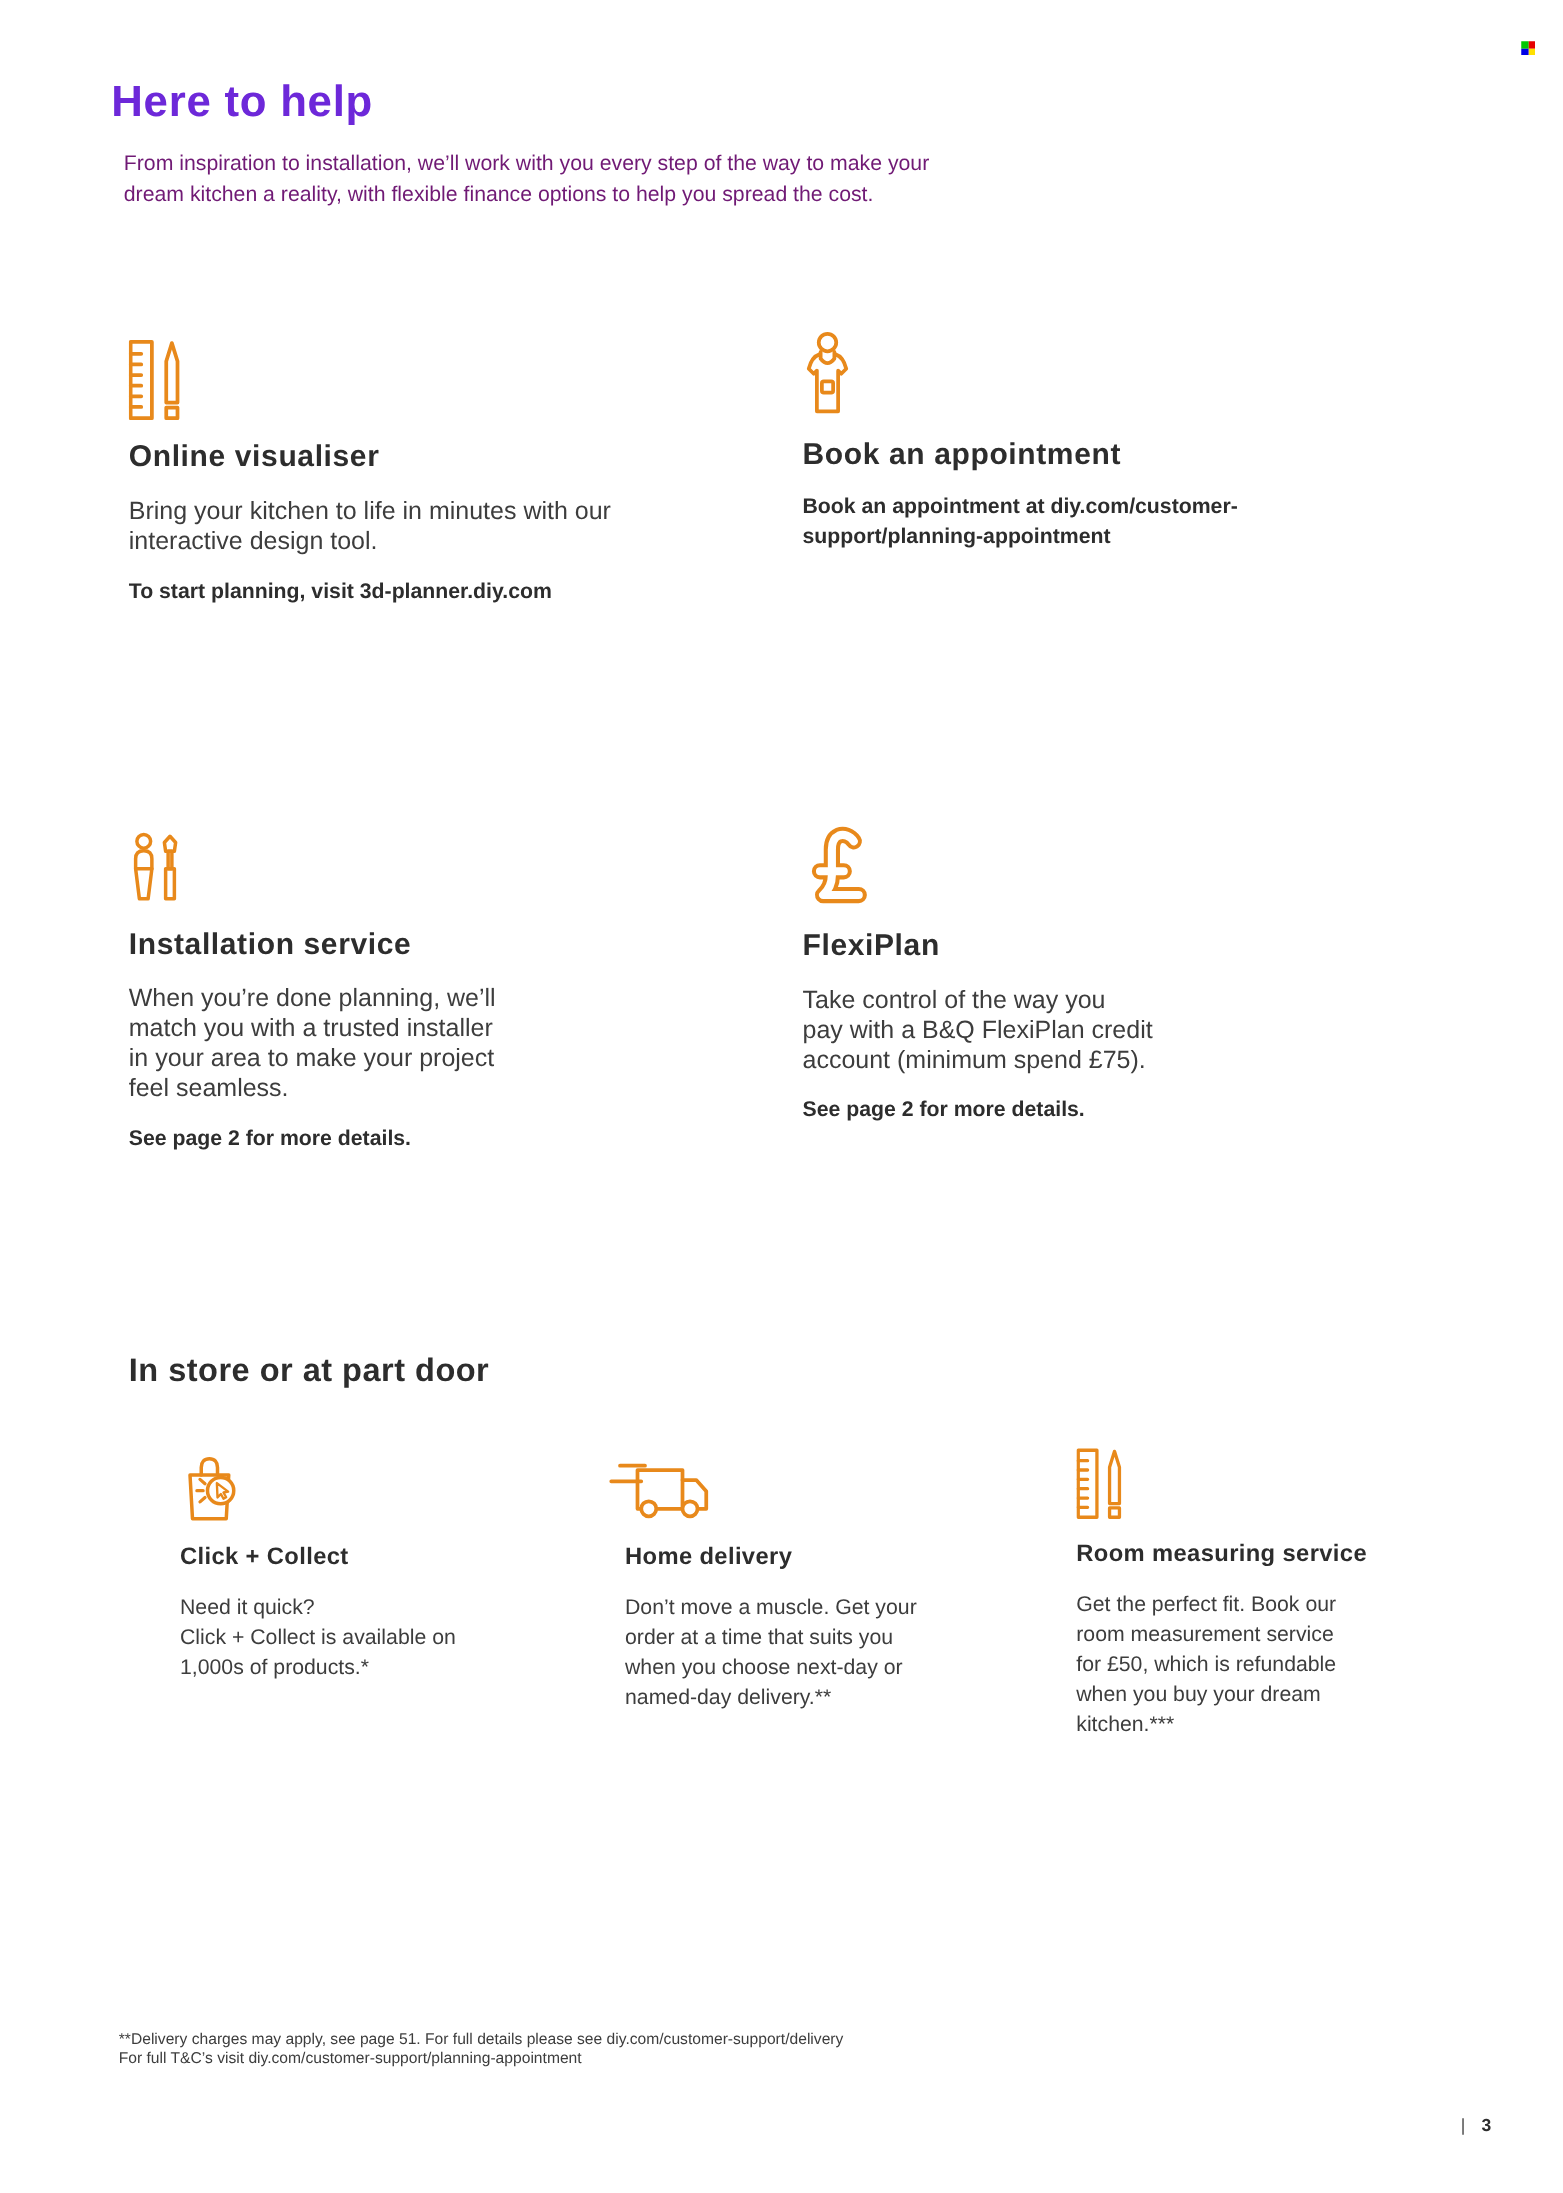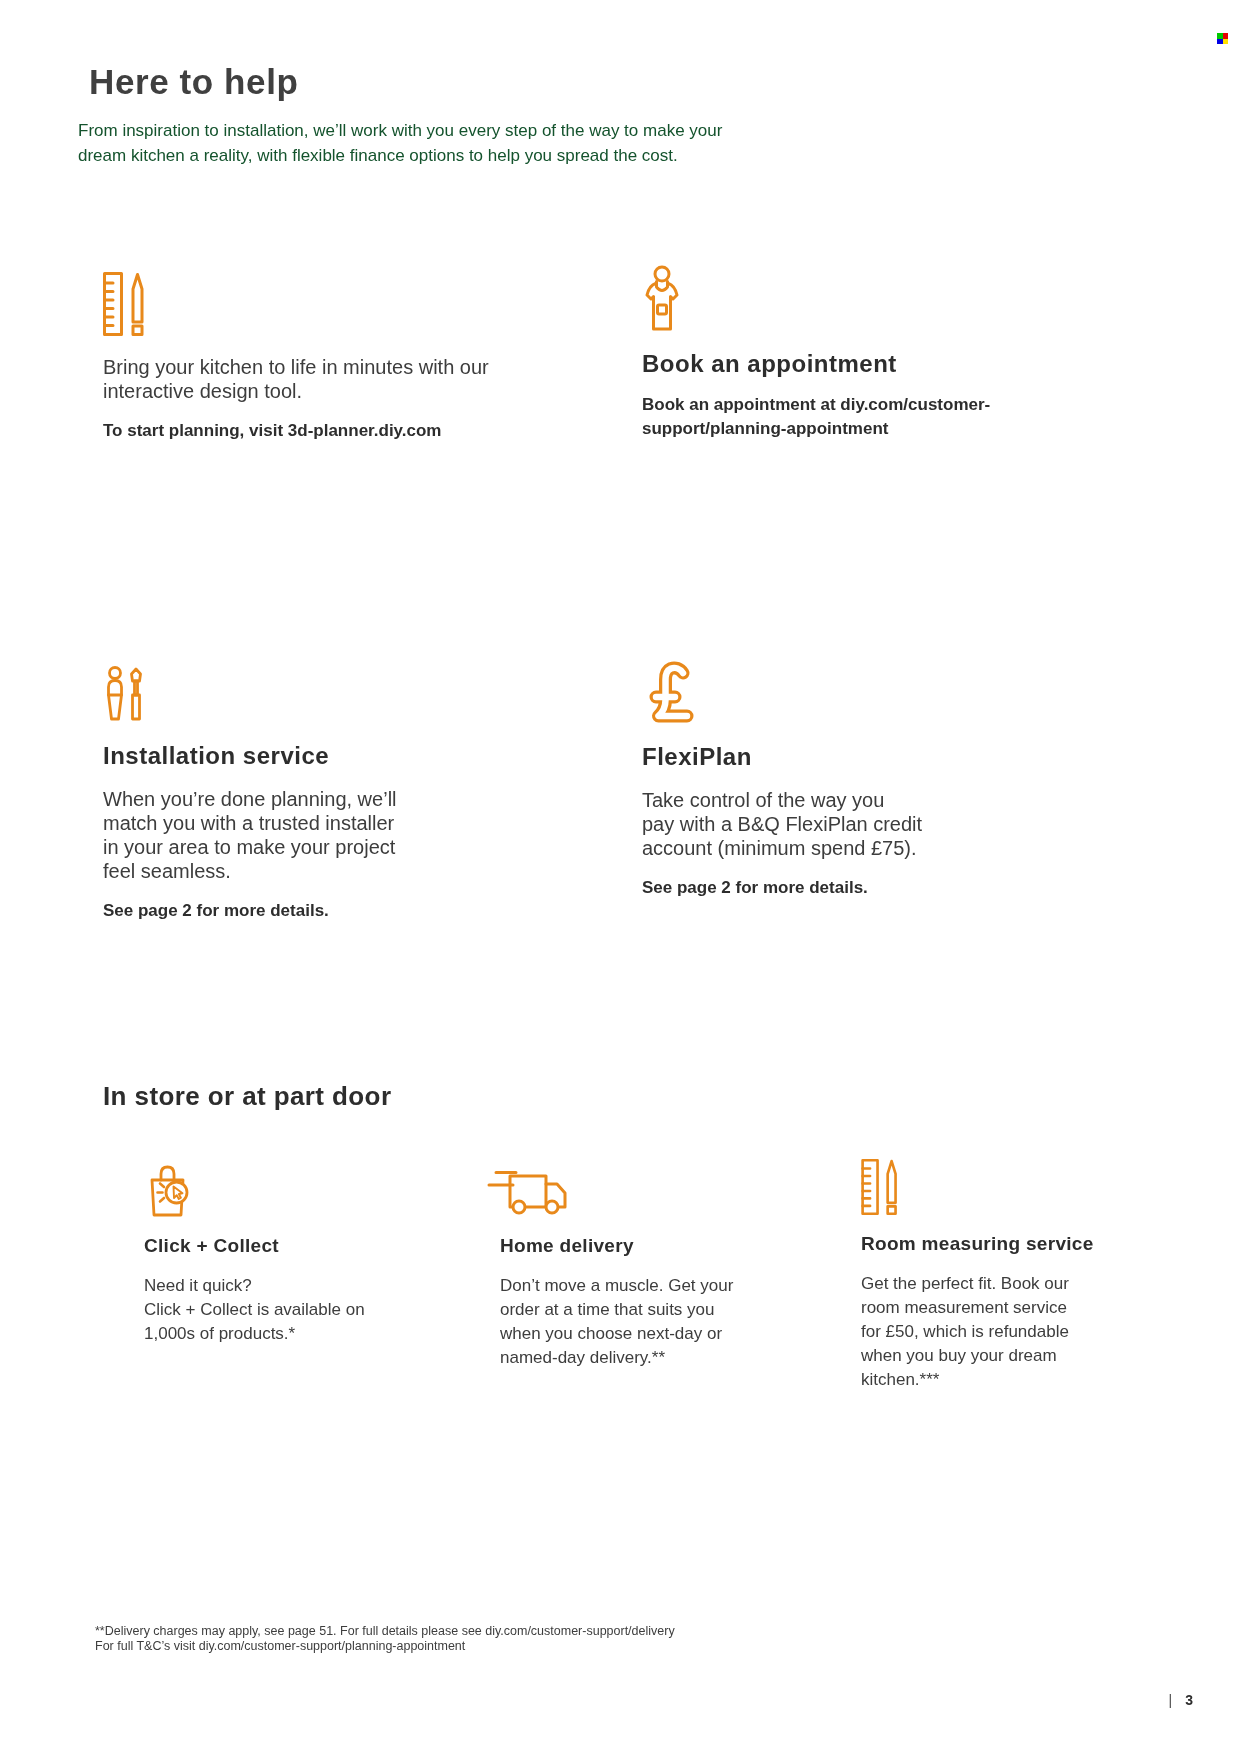--- a/index.html
+++ b/index.html
@@ -11,23 +11,23 @@
   svg{display:block;}
   .stroke{fill:none;stroke:var(--accent,#E8891B);stroke-width:3;stroke-linecap:round;stroke-linejoin:round;}
 
   
   .logo{position:absolute;top:33px;right:22px;width:11px;height:11px;
     display:grid;grid-template-columns:5.5px 5.5px;grid-template-rows:5.5px 5.5px;}
   .logo span{display:block;}
 
   
   h1{position:absolute;left:89px;top:62px;margin:0;font-size:35px;line-height:40px;
-     font-weight:bold;color:#404040;letter-spacing:0.6px;}
-  .intro{position:absolute;left:78px;top:118px;margin:0;width:720px;
-     font-size:17px;line-height:25px;color:#14532d;white-space:pre-line;}
+     font-weight:bold;color:#6d28d9;letter-spacing:0.6px;}
+  .intro{position:absolute;left:99px;top:118px;margin:0;width:720px;
+     font-size:17px;line-height:25px;color:#701a75;white-space:pre-line;}
 
   
   .svc{position:absolute;width:430px;}
   #svc0{left:103px;top:265px;}
   #svc1{left:642px;top:263px;}
   #svc2{left:103px;top:655px;}
   #svc3{left:642px;top:656px;}
   .icon-slot{height:72px;display:flex;align-items:flex-end;}
   .svc h2{margin:16px 0 0 0;font-size:24px;line-height:26px;font-weight:bold;
      color:#2d2d2d;letter-spacing:0.5px;}
@@ -74,20 +74,21 @@
 
 <section class="svc" id="svc0">
   <div class="icon-slot">
     <svg width="46" height="66" viewBox="0 0 46 66">
       <rect class="stroke" x="1.5" y="2.5" width="17" height="61"></rect>
       <path class="stroke" d="M1.5,12 H10 M1.5,20.5 H10 M1.5,29 H10 M1.5,37.5 H10 M1.5,46 H10 M1.5,54.5 H10"></path>
       <path class="stroke" d="M30,51 V18 L34.5,3.5 L39,18 V51 Z"></path>
       <rect class="stroke" x="30" y="55" width="9" height="8.5"></rect>
     </svg>
   </div>
+  <h2>Online visualiser</h2>
   <p class="body">Bring your kitchen to life in minutes with our
 interactive design tool.</p>
   <p class="note">To start planning, visit 3d-planner.diy.com</p>
 </section>
 
 <section class="svc" id="svc1">
   <div class="icon-slot">
     <svg width="40" height="70" viewBox="0 0 40 70">
       <circle class="stroke" cx="20" cy="9" r="7"></circle>
       <path class="stroke" d="M13.5,18.5 C9,20 6.5,24 5,30 L9,34 L11.5,31.5 V64 H28.5 V31.5 L31,34 L35,30 C33.5,24 31,20 26.5,18.5"></path>

